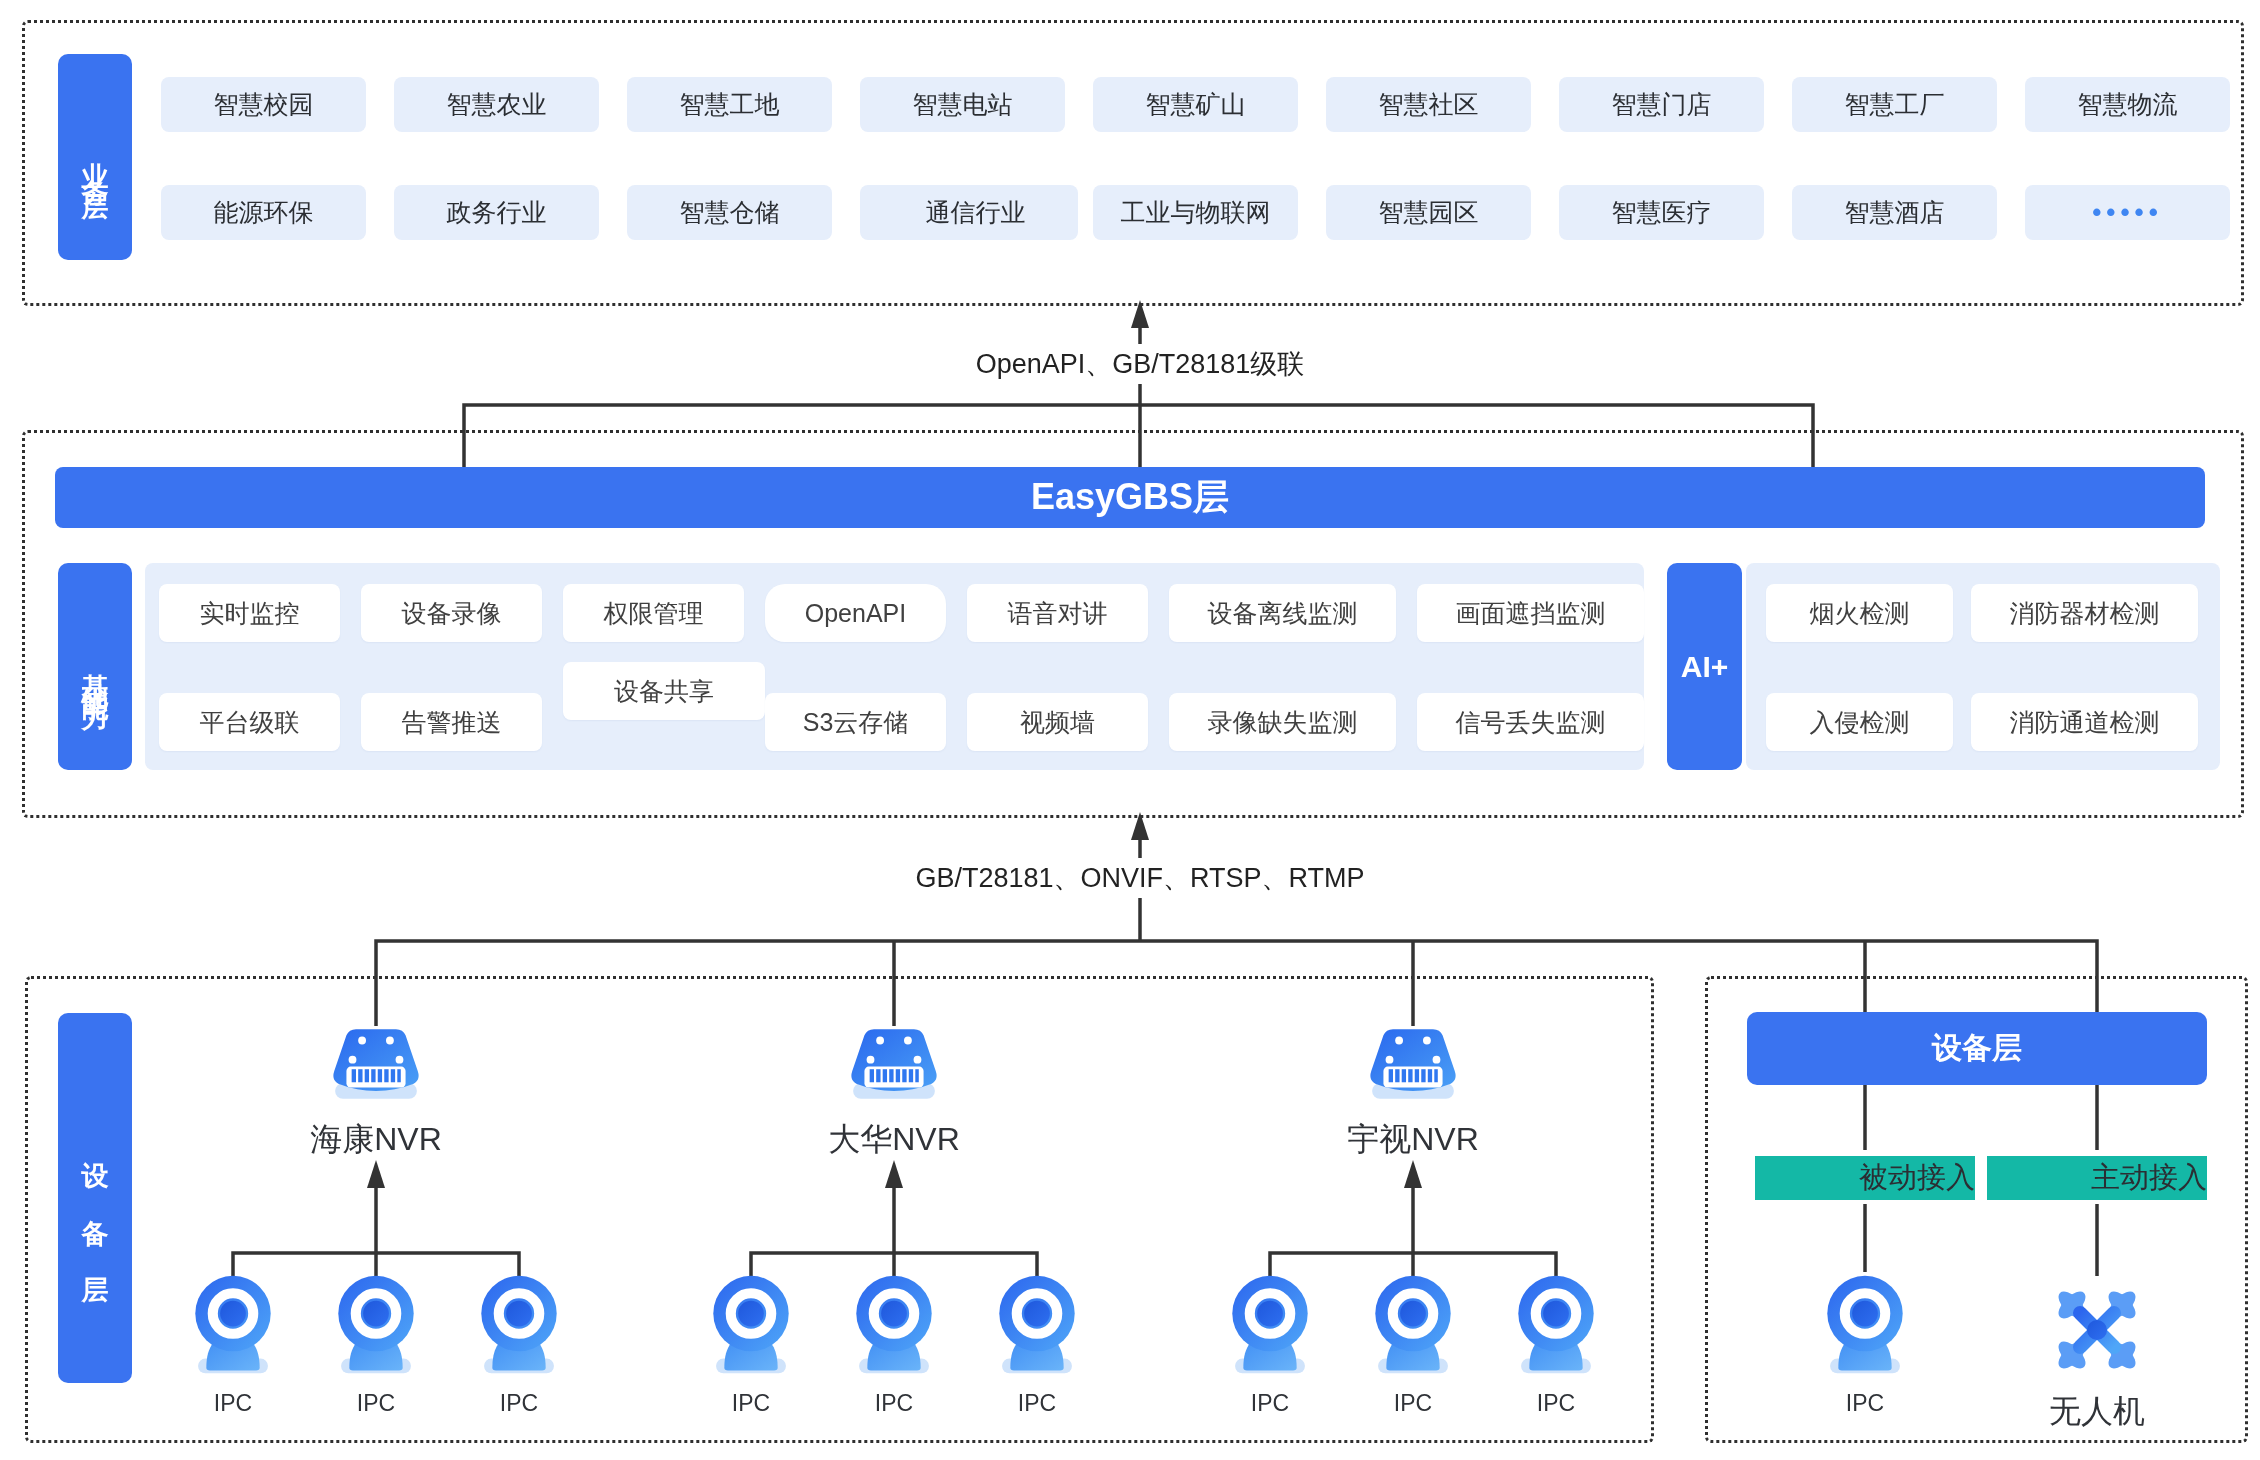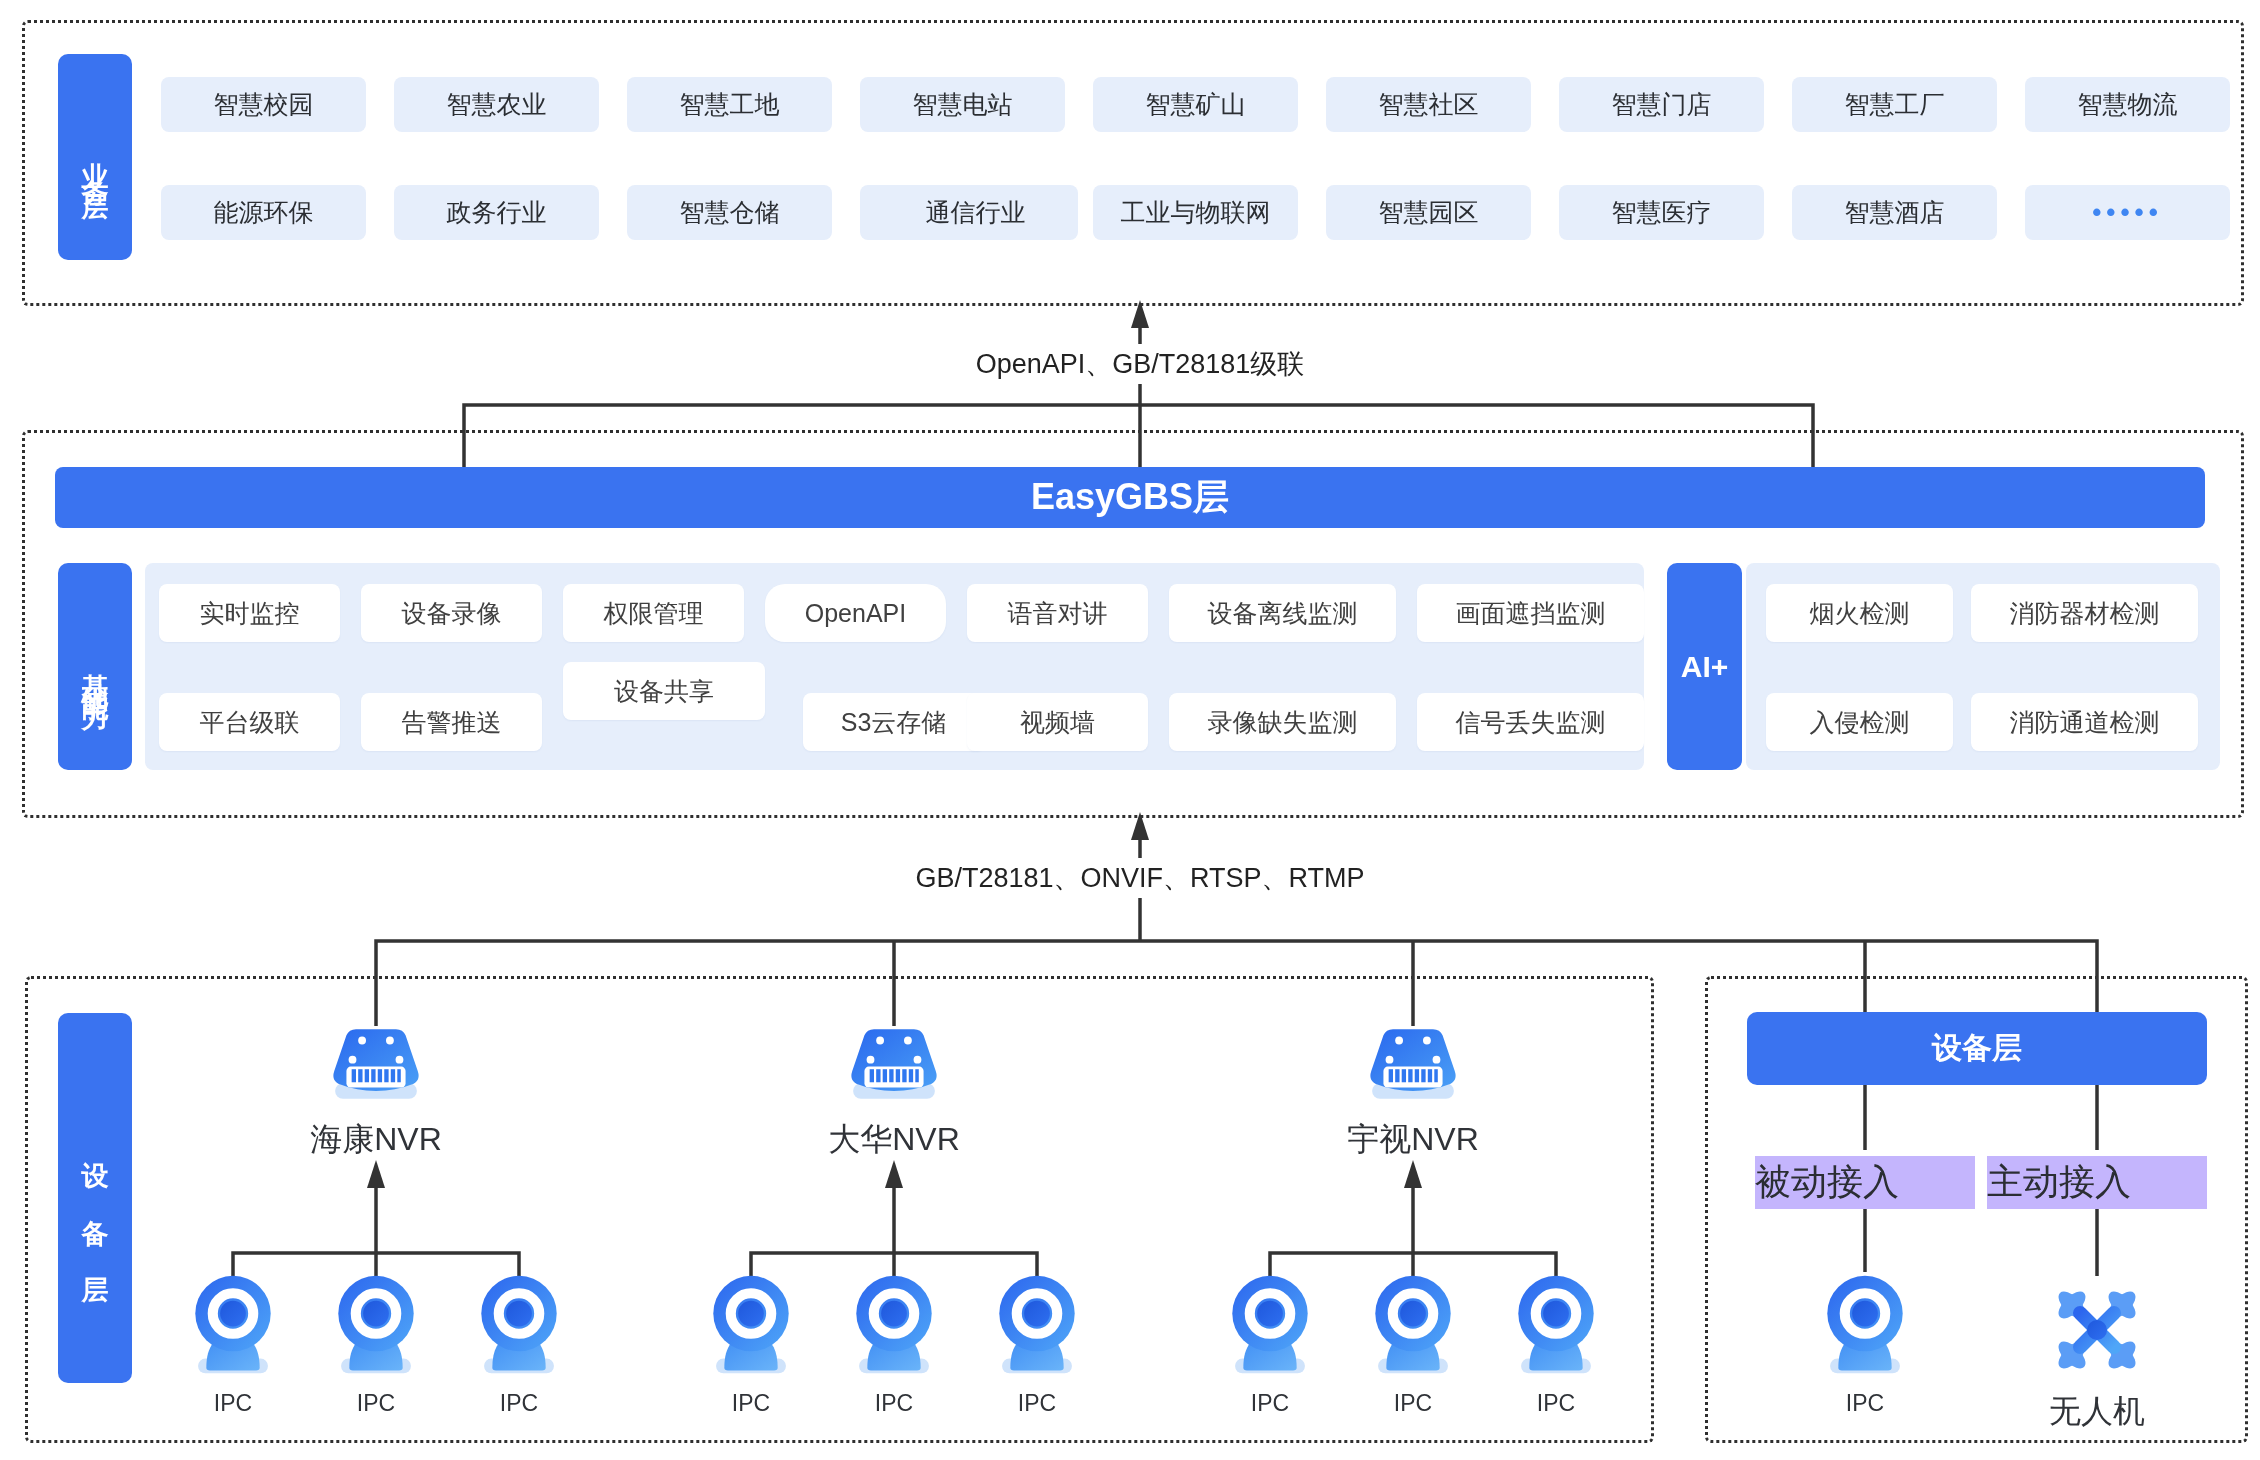--- a/index.html
+++ b/index.html
@@ -16,21 +16,21 @@
   .wbox{position:absolute;height:58px;background:#ffffff;border-radius:8px;display:flex;
         align-items:center;justify-content:center;font-size:25px;font-weight:500;color:#404040;z-index:3;
         box-shadow:0 1px 2px rgba(40,80,160,0.06);}
   .panel{position:absolute;background:#e6eefb;border-radius:8px;z-index:2;}
   .bluebar{position:absolute;background:#3a73f0;color:#fff;display:flex;align-items:center;
            justify-content:center;font-weight:700;z-index:2;}
   .conn-label{position:absolute;transform:translateX(-50%);background:#fff;padding:2px 16px;
               font-size:27px;color:#222;z-index:4;white-space:nowrap;}
   .node-label{position:absolute;text-align:center;font-size:32px;color:#303338;z-index:3;white-space:nowrap;}
   .ipc-label{font-size:23px;}
-  .mode-label{position:absolute;text-align:left;font-size:36px;color:#2b2e33;z-index:4;background:#c4b5fd;padding:2px 0;}
+  .mode-label{position:absolute;text-align:right;font-size:29px;color:#2b2e33;z-index:4;background:#14b8a6;padding:2px 0;}
   .icon{position:absolute;z-index:3;}
   .hidden-defs{position:absolute;width:0;height:0;overflow:hidden;}
 </style>
 </head>
 <body>
 
 <div class="page">
 
   <svg class="hidden-defs" aria-hidden="true">
     <defs>
@@ -161,21 +161,21 @@
   <div class="wbox" style="left:361px;top:584px;width:181px;">设备录像</div>
   <div class="wbox" style="left:563px;top:584px;width:181px;">权限管理</div>
   <div class="wbox" style="left:765px;top:584px;width:181px;border-radius:20px;">OpenAPI</div>
   <div class="wbox" style="left:967px;top:584px;width:181px;">语音对讲</div>
   <div class="wbox" style="left:1169px;top:584px;width:227px;">设备离线监测</div>
   <div class="wbox" style="left:1417px;top:584px;width:227px;">画面遮挡监测</div>
 
   <div class="wbox" style="left:159px;top:693px;width:181px;">平台级联</div>
   <div class="wbox" style="left:361px;top:693px;width:181px;">告警推送</div>
   <div class="wbox" style="left:563px;top:662px;width:202px;">设备共享</div>
-  <div class="wbox" style="left:765px;top:693px;width:181px;margin-left:38px;">S3云存储</div>
+  <div class="wbox" style="left:765px;top:693px;width:181px;">S3云存储</div>
   <div class="wbox" style="left:967px;top:693px;width:181px;">视频墙</div>
   <div class="wbox" style="left:1169px;top:693px;width:227px;">录像缺失监测</div>
   <div class="wbox" style="left:1417px;top:693px;width:227px;">信号丢失监测</div>
 
   <div class="bluebar" style="left:1667px;top:563px;width:75px;height:207px;border-radius:10px;font-size:30px;">AI+</div>
   <div class="panel" style="left:1746px;top:563px;width:474px;height:207px;"></div>
   <div class="wbox" style="left:1766px;top:584px;width:187px;">烟火检测</div>
   <div class="wbox" style="left:1971px;top:584px;width:227px;">消防器材检测</div>
   <div class="wbox" style="left:1766px;top:693px;width:187px;">入侵检测</div>
   <div class="wbox" style="left:1971px;top:693px;width:227px;">消防通道检测</div>

